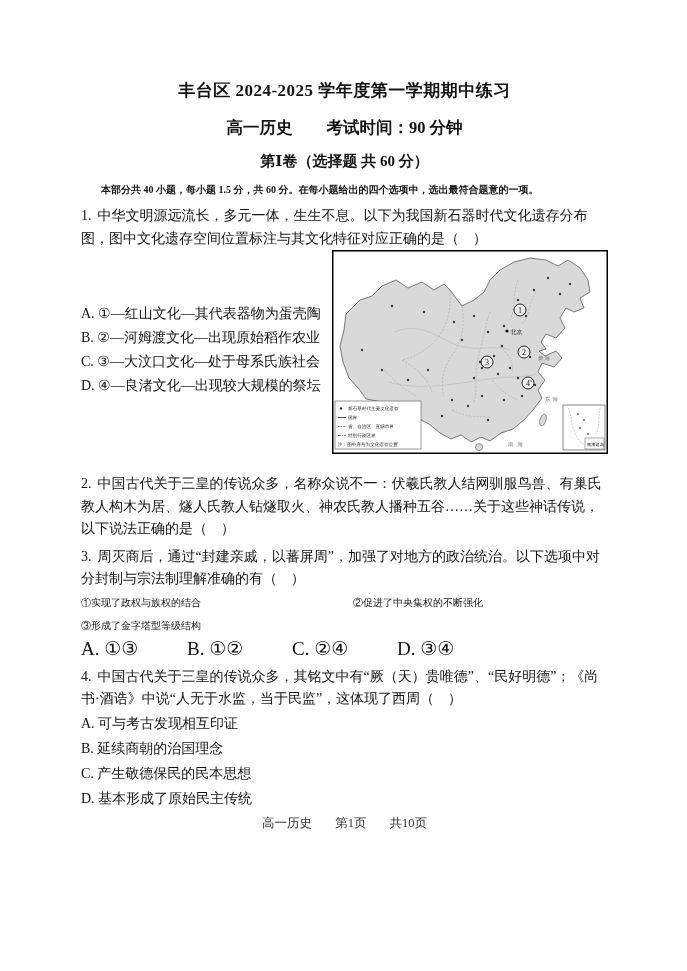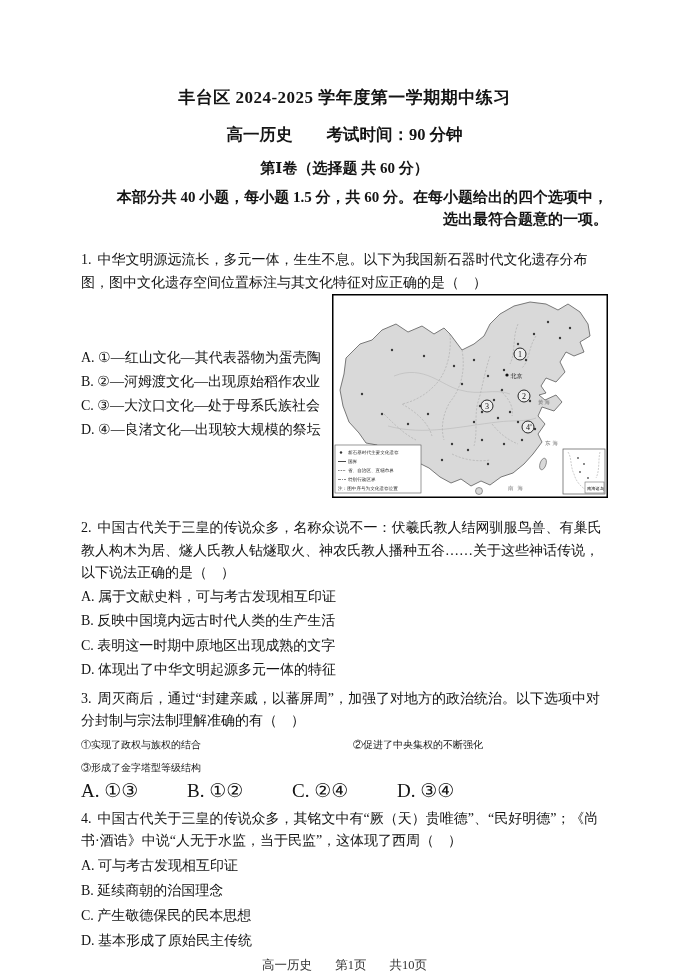--- a/index.html
+++ b/index.html
@@ -2,25 +2,25 @@
 <html><head>
 <meta charset="utf-8">
 <style>
   html,body{margin:0;padding:0;}
   body{
     width:687px;height:971px;background:#ffffff;overflow:hidden;
     font-family:"Liberation Serif","DejaVu Serif",serif;
     color:#141414;-webkit-font-smoothing:antialiased;
   }
   .page{padding:70px 79px 0 81px;position:relative;width:527px;}
-  .title{font-size:17px;font-weight:bold;text-align:center;margin:16px 0 15px 0;letter-spacing:.5px;}
+  .title{font-size:17px;font-weight:bold;text-align:center;margin:9px 0 15px 0;letter-spacing:.5px;}
   .subtitle{font-size:16.5px;font-weight:bold;text-align:center;margin:0 0 13px 0;}
   .subtitle .gap{display:inline-block;width:34px;}
   .section-title{font-size:15px;font-weight:bold;text-align:center;margin:6px 0 8px 0;}
-  .instructions{font-size:15px;font-weight:bold;line-height:22px;margin:0 0 19px 0;text-indent:2em;text-align:right;}
+  .instructions{font-size:10px;font-weight:bold;line-height:22px;margin:0 0 4px 0;text-indent:2em;}
   .q{font-size:14px;line-height:22.5px;margin:0;}
   .q .qnum{margin-right:6px;}
   .q1-row{display:flex;align-items:flex-start;justify-content:center;}
   .q1-options{flex:1 1 auto;padding-top:52px;}
   .q1-options .opt{font-size:14px;line-height:24px;}
   .map-wrap{width:276px;flex:0 0 276px;}
   .opt-list .opt{font-size:14px;line-height:24.5px;}
   .q-block{margin-top:15px;}
   .q-block.tight{margin-top:5px;}
   .subitems{display:grid;grid-template-columns:272px 1fr;font-size:10px;line-height:23px;}
@@ -169,26 +169,20 @@
             <circle cx="256" cy="184" r="0.9" fill="#555"></circle>
           <rect x="253" y="188" width="19" height="11" fill="#ffffff" stroke="#555" stroke-width="0.5"></rect>
           <text x="255" y="195.5" font-size="4.3" fill="#222">南海诸岛</text>
         </g>
       </svg>
     </div>
   </div>
 
   <div class="q-block">
     <p class="q"><span class="qnum">2.</span><span>中国古代关于三皇的传说众多，名称众说不一：伏羲氏教人结网驯服鸟兽、有巢氏教人构木为居、燧人氏教人钻燧取火、神农氏教人播种五谷……关于这些神话传说，以下说法正确的是（　）</span></p>
-    <div class="opt-list">
-      <div class="opt">A. 属于文献史料，可与考古发现相互印证</div>
-      <div class="opt">B. 反映中国境内远古时代人类的生产生活</div>
-      <div class="opt">C. 表明这一时期中原地区出现成熟的文字</div>
-      <div class="opt">D. 体现出了中华文明起源多元一体的特征</div>
-    </div>
   </div>
 
   <div class="q-block tight">
     <p class="q"><span class="qnum">3.</span><span>周灭商后，通过“封建亲戚，以蕃屏周”，加强了对地方的政治统治。以下选项中对分封制与宗法制理解准确的有（　）</span></p>
     <div class="subitems">
       <div>①实现了政权与族权的结合</div>
       <div>②促进了中央集权的不断强化</div>
       <div>③形成了金字塔型等级结构</div>
     </div>
     <div class="abcd-row">

